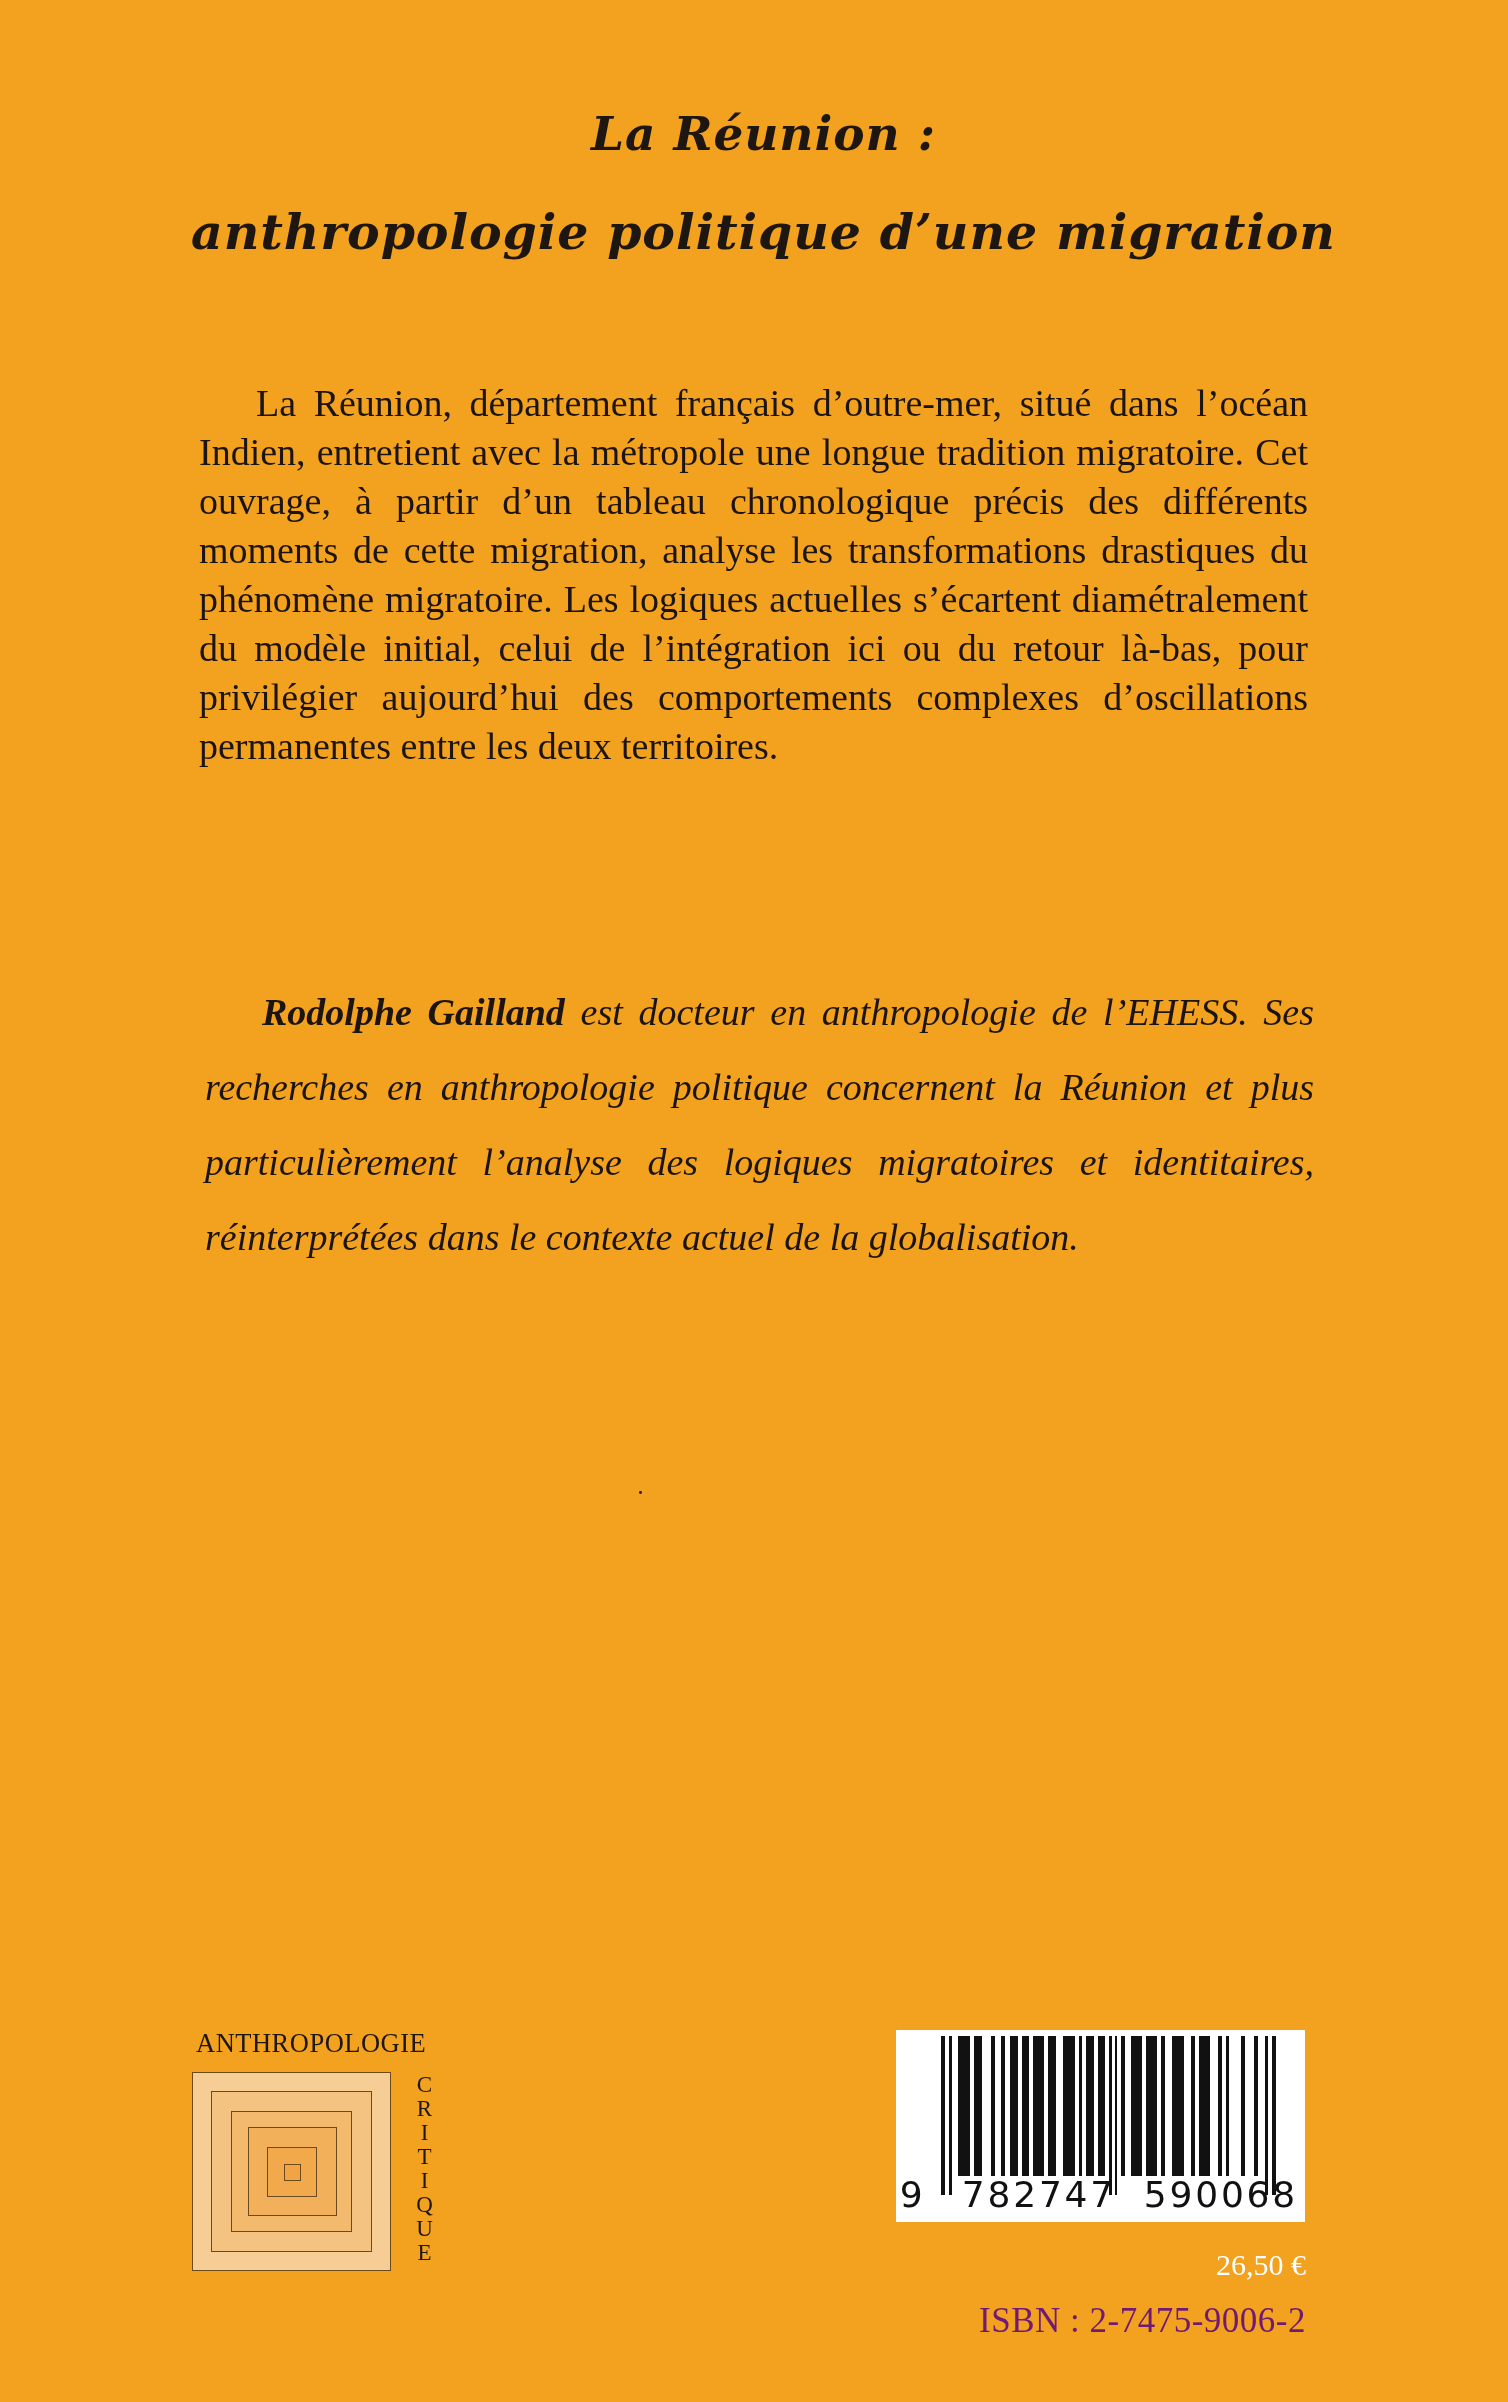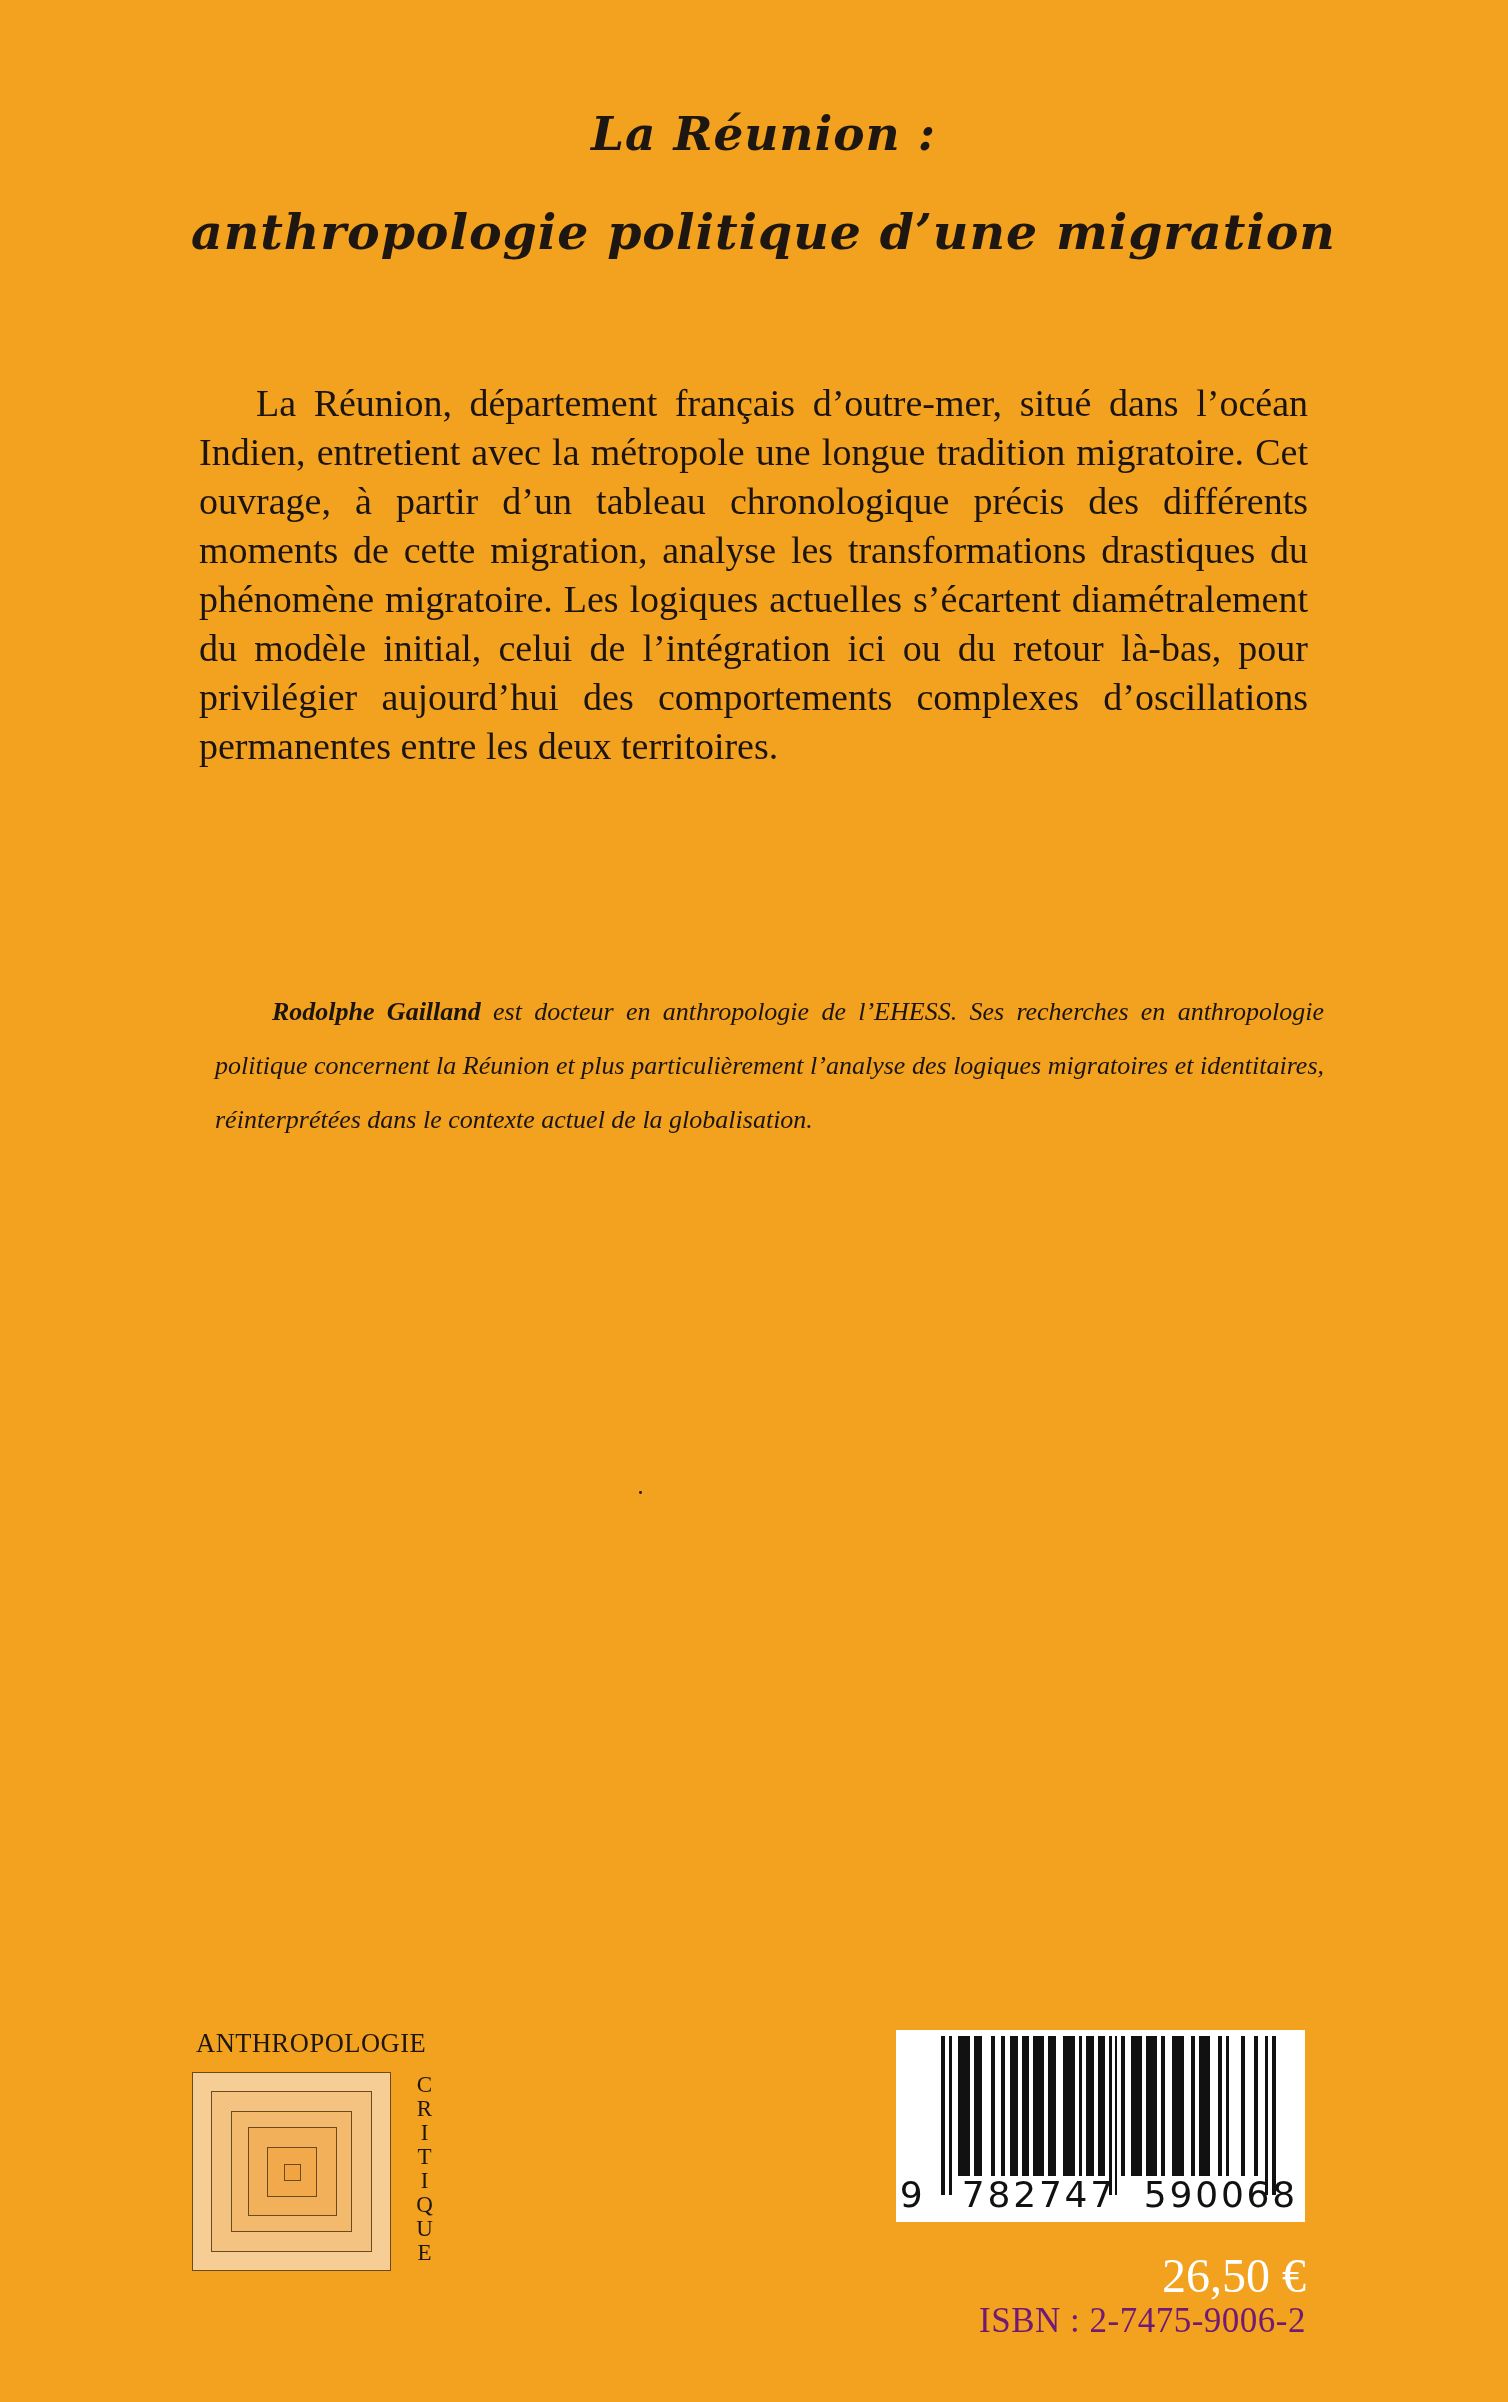--- a/index.html
+++ b/index.html
@@ -17,22 +17,22 @@
   }
   .title.l1 { top: 106px; font-size: 47px; left: 9.5px; }
   .title.l2 { top: 203px; font-size: 49px; left: 9.5px; }
   .blurb {
     position: absolute; left: 199px; width: 1109px; top: 379px;
     font-size: 38px; line-height: 49px; text-align: justify;
     text-indent: 57px; margin: 0;
   }
   .bio {
     position: absolute; left: 199px; width: 1109px; top: 969px;
-    font-size: 26px; line-height: 54px; text-align: justify;
-    text-indent: 57px; font-style: italic; margin: 16px;
+    font-size: 38px; line-height: 75px; text-align: justify;
+    text-indent: 57px; font-style: italic; margin: 6px;
   }
   .bio b { font-weight: bold; }
   .dot { position: absolute; left: 639px; top: 1491px; width: 2.8px; height: 2.8px; background: #2a1a08; border-radius: 50%; }
 
   .series-label {
     position: absolute; left: 196px; top: 2028px;
     font-size: 26.5px; letter-spacing: 0.5px; color: #1e1610;
   }
   .logo {
     position: absolute; left: 192px; top: 2072px; width: 199px; height: 199px;
@@ -55,21 +55,21 @@
   .bc-digits {
     position: absolute; top: 144px; left: 3.8px; font-family: "DejaVu Sans", sans-serif;
     font-size: 36px; color: #111; letter-spacing: 2.8px;
   }
   .bc-digits .first { position: absolute; left: 0; }
   .bc-digits .g1 { position: absolute; left: 62px; }
   .bc-digits .g2 { position: absolute; left: 244px; }
 
   .price {
     position: absolute; right: 202px; top: 2248px;
-    font-size: 48px; color: #ffffff;
+    font-size: 30px; color: #ffffff;
   }
   .isbn {
     position: absolute; right: 202px; top: 2301px;
     font-size: 35px; color: #701a75; letter-spacing: 0.5px;
   }
 </style>
 </head>
 <body>
 
 <div>

